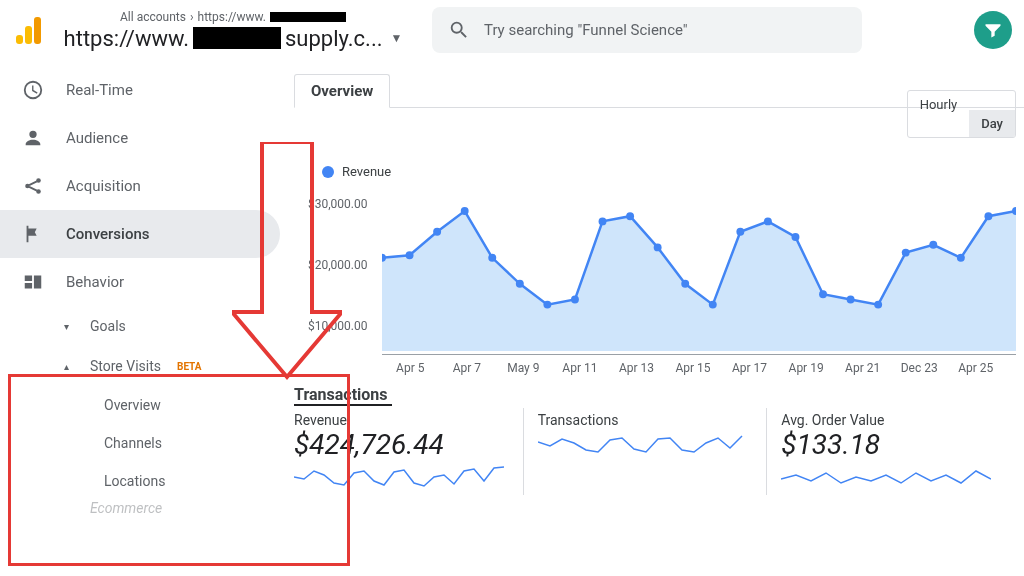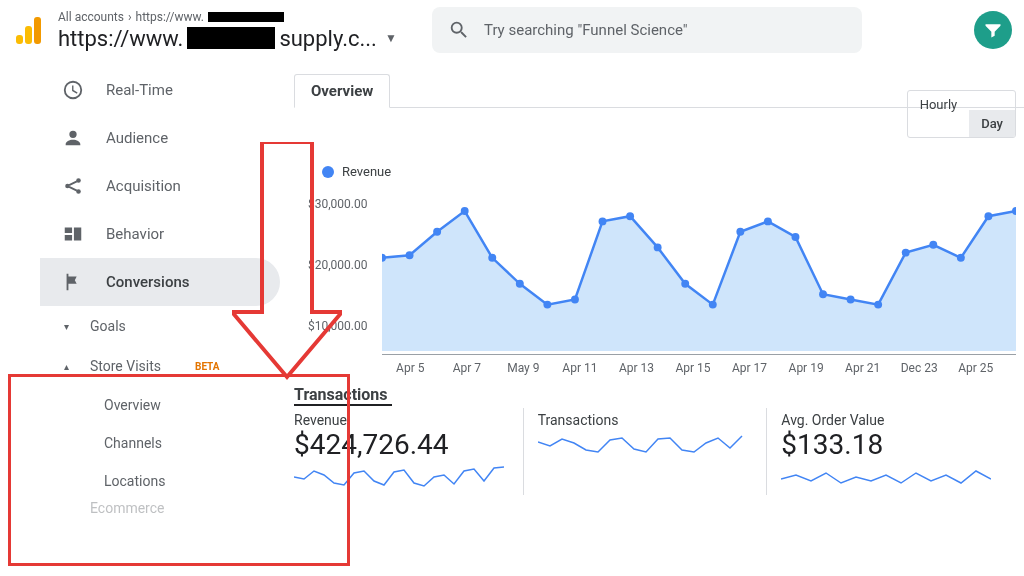--- a/index.html
+++ b/index.html
@@ -24,20 +24,21 @@
     width: 28px; height: 28px; display: flex; align-items: flex-end; gap: 2px;
     margin-left:4px;
   }
   .logo .bar { width:7px; border-radius:3px; }
   .logo .b1 { height:9px; background:#fbbc04; }
   .logo .b2 { height:18px; background:#fbbc04; }
   .logo .b3 { height:27px; background:#f29900; }
   .acct {
     display:flex; flex-direction:column; gap:2px;
     min-width:350px;
+    align-items:center;
   }
   .breadcrumb {
     font-size:12px; color:#5f6368;
     display:flex; align-items:center; gap:4px;
   }
   .breadcrumb .redact { display:inline-block; background:#000; width:76px; height:10px; }
   .acct-title {
     display:flex; align-items:center; gap:4px;
     font-size:22px; color:#202124;
   }
@@ -58,32 +59,32 @@
   }
   .avatar svg { width:20px; height:20px; fill:#fff; }
   
   .shell { display:flex; height:calc(576px - 60px); }
   
   .sidebar { width:288px; padding-top:6px; overflow:hidden; }
   .nav-item {
     display:flex; align-items:center; gap:22px;
     height:48px; padding:0 16px 0 22px;
     color:#5f6368; font-size:15px; cursor:pointer;
-    border-radius:0 24px 24px 0; margin-right:8px;margin-left:40px;
+    border-radius:0 24px 24px 0; margin-right:8px;
   }
   .nav-item.active { background:#e8eaed; color:#3c4043; font-weight:500; }
   .nav-item svg { width:22px; height:22px; fill:#5f6368; flex-shrink:0; }
   .sub-item {
     display:flex; align-items:center; gap:14px;
     height:40px; padding-left:64px; color:#5f6368; font-size:14px; cursor:pointer;
   }
   .sub-item .tri { font-size:10px; width:12px; }
-  .sub-item .beta { color:#e37400; font-size:10px; font-weight:700; margin-left:20px; }
+  .sub-item .beta { color:#e37400; font-size:10px; font-weight:700; margin-left:2px; }
   .subsub-item { height:38px; padding-left:104px; display:flex; align-items:center; color:#5f6368; font-size:14px; cursor:pointer; }
-  .sub-cut { color:#5f6368; font-size:14px; padding-left:90px; }
+  .sub-cut { color:#5f6368; font-size:14px; padding-left:90px;font-style:italic; }
   
   .annot-box {
     position:absolute; border:3px solid #e53935;
     left:8px; top:374px; width:342px; height:192px; pointer-events:none;
   }
   .annot-arrow {
     position:absolute; left:232px; top:142px; pointer-events:none;
   }
   
   .main { flex:1; padding:10px 0 0 6px; position:relative; }
@@ -111,21 +112,21 @@
   .chart-svg { position:absolute; left:78px; right:0; top:0; bottom:22px; }
   .xlabels { position:absolute; bottom:0; left:78px; right:12px; display:flex; color:#5f6368; font-size:12px; }
   .xlabels span { flex:1; text-align:center; }
   .xbord { position:absolute; left:78px; right:0; bottom:20px; height:1px; background:#9aa0a6; }
   
   .section-title { font-weight:700; font-size:16px; margin:10px 0 2px 0; border-bottom:2px solid #202124; display:inline-block; padding-right:4px; }
   .metrics { display:flex; gap:0; margin-top:0; }
   .metric { flex:1; border-right:1px solid #dadce0; padding:4px 12px 0 0; margin-right:14px; }
   .metric:last-child { border-right:none; }
   .metric .lbl { font-size:14px; color:#3c4043; }
-  .metric .val { font-size:28px; color:#202124; }
+  .metric .val { font-size:28px; color:#202124;font-style:italic; }
   .spark { width:210px; height:30px; }
 </style>
 </head>
 <body>
 
 <div class="header">
   <div class="logo">
     <div class="bar b1"></div>
       <div class="bar b2"></div>
       <div class="bar b3"></div>
@@ -174,31 +175,31 @@
     </div>
     <div class="nav-item">
       <svg viewBox="0 0 24 24">
           <circle cx="6" cy="12" r="2.5"></circle>
           <circle cx="18" cy="6" r="2.5"></circle>
           <circle cx="18" cy="18" r="2.5"></circle>
           <path d="M7.8 11l8.4-4M7.8 13l8.4 4" stroke="#5f6368" stroke-width="2"></path>
         </svg>
       <span>Acquisition</span>
     </div>
+    <div class="nav-item active">
+      <svg viewBox="0 0 24 24">
+          <path d="M5 3v18h2v-7h9l-2-4 2-4H7V3z"></path>
+        </svg>
+      <span>Conversions</span>
+    </div>
     <div class="nav-item">
       <svg viewBox="0 0 24 24">
           <path d="M3 5h8v6H3zM13 5h8v14h-8zM3 13h8v6H3z"></path>
         </svg>
       <span>Behavior</span>
-    </div>
-    <div class="nav-item active">
-      <svg viewBox="0 0 24 24">
-          <path d="M5 3v18h2v-7h9l-2-4 2-4H7V3z"></path>
-        </svg>
-      <span>Conversions</span>
     </div>
     <div class="sub-item">
       <span class="tri">▾</span>
       <span>Goals</span>
     </div>
     <div class="sub-item">
       <span class="tri">▴</span>
       <span>Store Visits</span>
       <span class="beta">BETA</span>
     </div>

